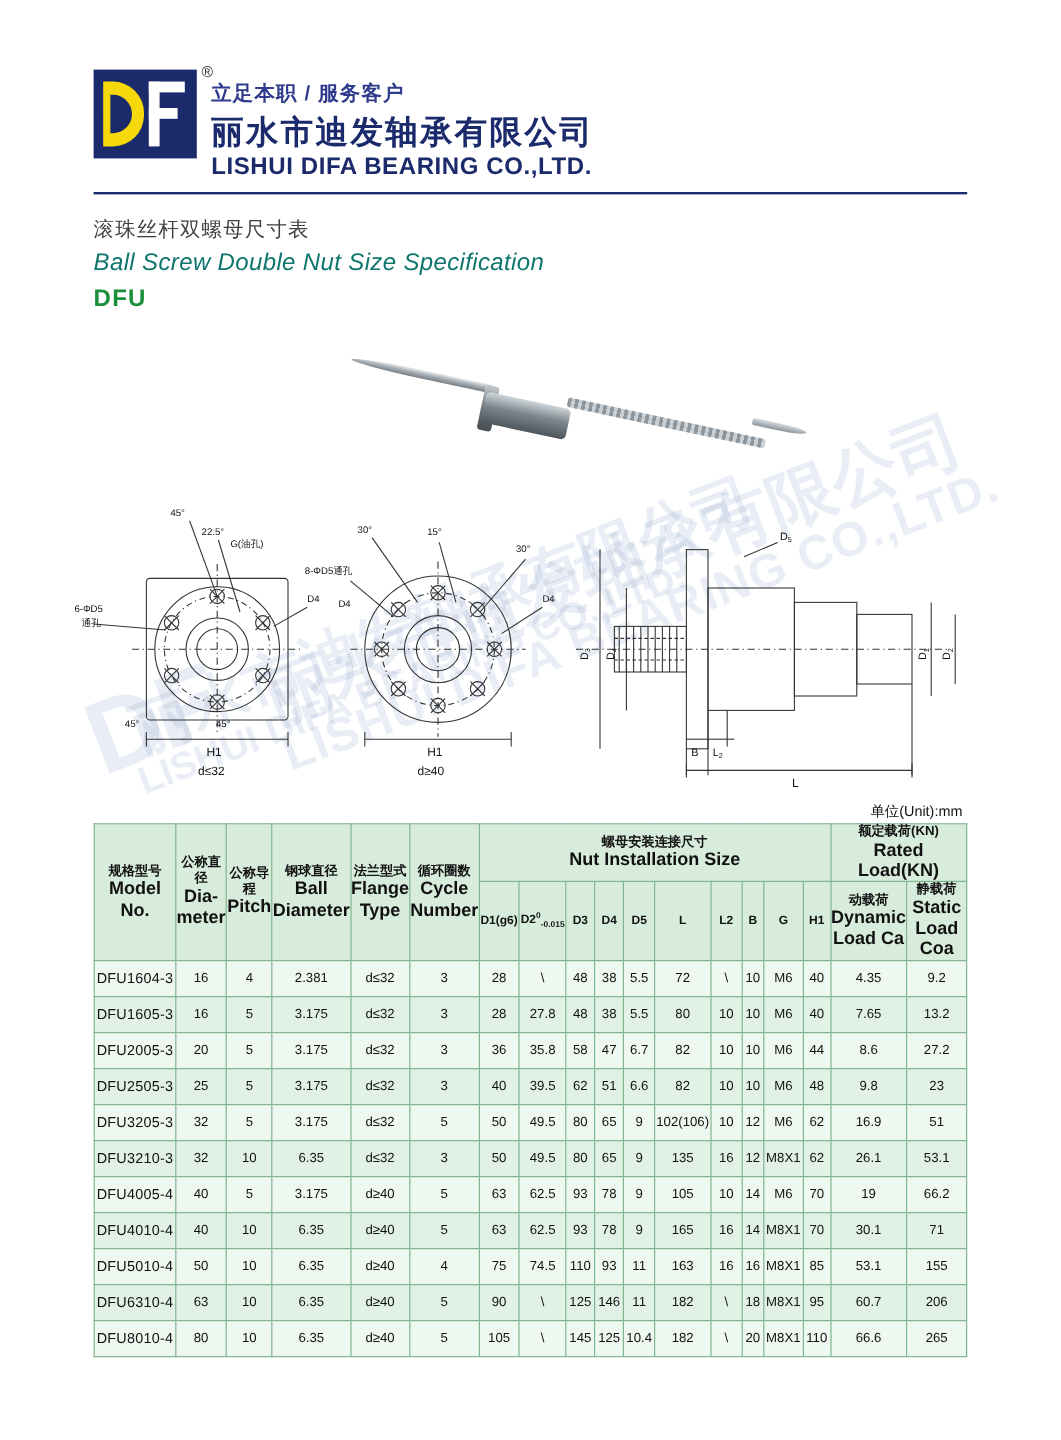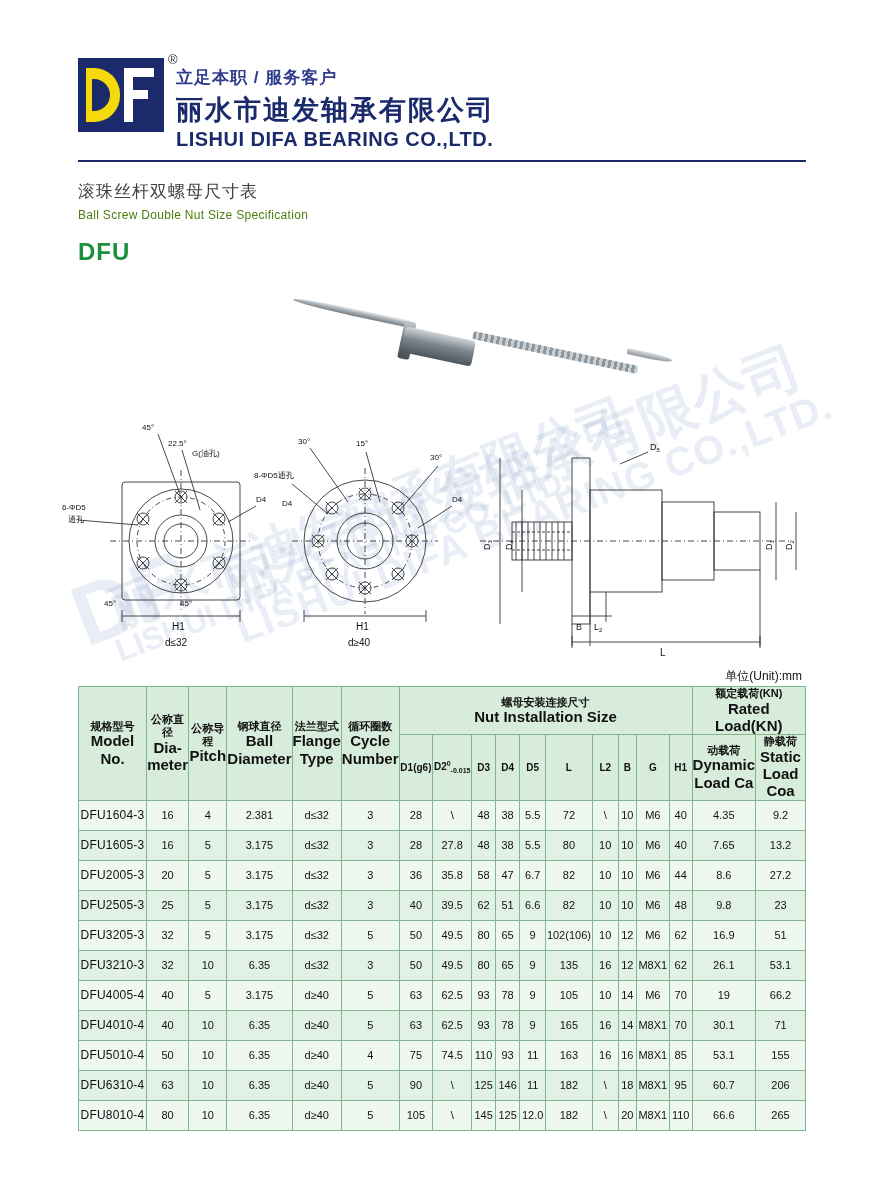--- a/index.html
+++ b/index.html
@@ -24,22 +24,22 @@
   .logo-f .h1{left:0;top:0;width:30px;height:9px;}
   .logo-f .h2{left:0;top:22px;width:24px;height:9px;}
   .reg-mark{position:absolute;left:168px;top:12px;font-size:13px;color:#333;}
   .slogan{position:absolute;left:176px;top:26px;font-size:17px;color:#2f3b8c;letter-spacing:1px;font-weight:bold;}
   .cn-name{position:absolute;left:176px;top:52px;font-size:27px;color:#1b2a6b;font-weight:bold;letter-spacing:2px;}
   .en-name{position:absolute;left:176px;top:88px;font-size:20px;color:#1b2a6b;font-weight:bold;letter-spacing:0.5px;}
   .hdr-rule{position:absolute;left:78px;top:160px;width:728px;height:2px;background:#1b2a6b;}
 
   
   .title-cn{position:absolute;left:78px;top:180px;font-size:17px;color:#404040;letter-spacing:1px;}
-  .title-en{position:absolute;left:78px;top:208px;font-size:12px;color:#4d7c0f;letter-spacing:0.3px;}
-  .series{position:absolute;left:78px;top:238px;font-size:24px;color:#1a8f3c;font-weight:bold;letter-spacing:1px;}
+  .title-en{position:absolute;left:78px;top:208px;font-size:20px;color:#0f766e;letter-spacing:0.3px;font-style:italic;}
+  .series{position:absolute;left:78px;top:238px;font-size:20px;color:#1a8f3c;font-weight:bold;letter-spacing:1px;}
 
   
   .watermark{position:absolute;left:0;top:250px;width:884px;height:420px;pointer-events:none;overflow:hidden;}
   .wm-text{
     position:absolute;
     color:rgba(120,140,190,0.16);
     font-weight:bold;
     white-space:nowrap;
     transform:rotate(-21deg);
     transform-origin:left top;
@@ -555,21 +555,21 @@
             <td class="model">DFU8010-4</td>
             <td>80</td>
             <td>10</td>
             <td>6.35</td>
             <td>d≥40</td>
             <td>5</td>
             <td>105</td>
             <td>\</td>
             <td>145</td>
             <td>125</td>
-            <td>12.0</td>
+            <td>10.4</td>
             <td>182</td>
             <td>\</td>
             <td>20</td>
             <td>M8X1</td>
             <td>110</td>
             <td>66.6</td>
             <td>265</td>
           </tr>
         </tbody>
     </table>

